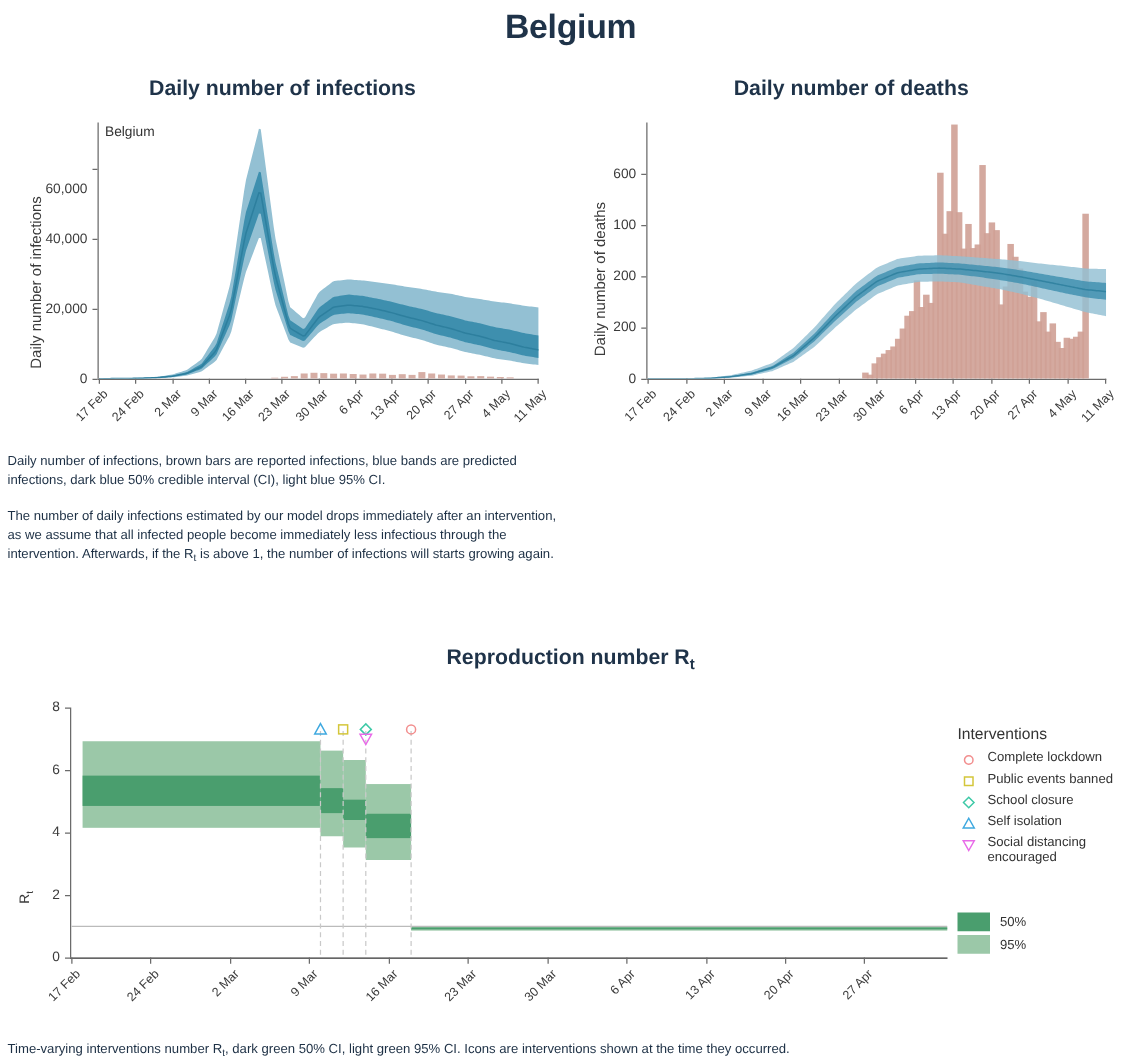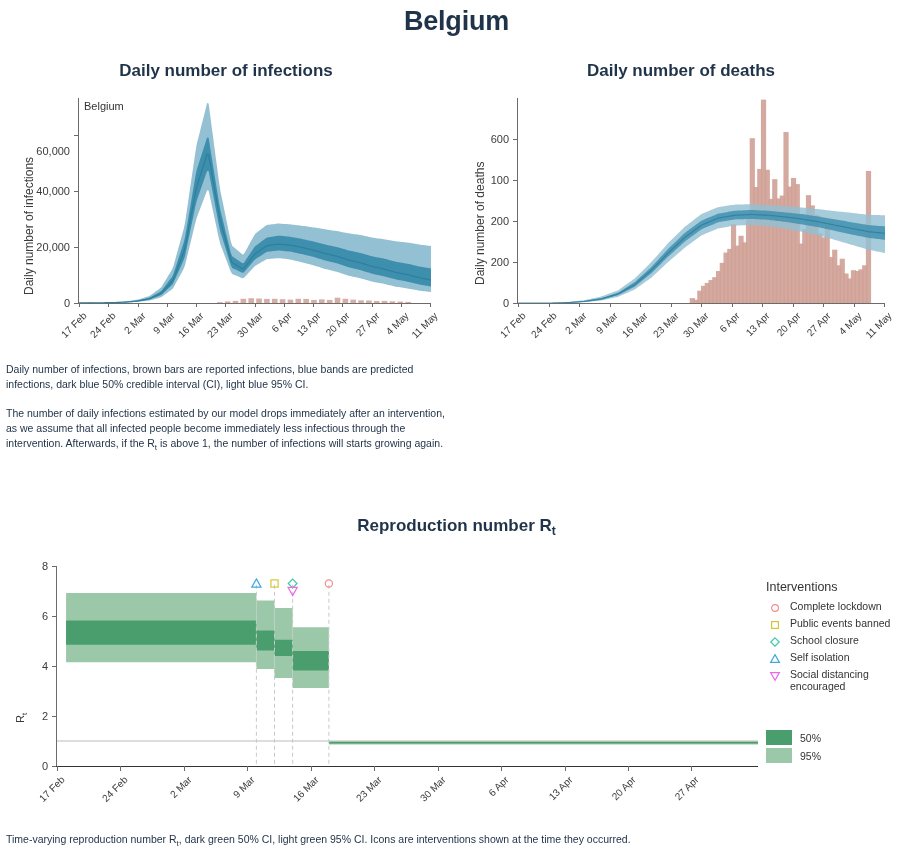--- a/index.html
+++ b/index.html
@@ -419,16 +419,16 @@
           <span class="swatch-label">50%</span>
         </div>
         <div class="swatch-row">
           <span class="swatch" style="background: rgb(155, 200, 168);"></span>
           <span class="swatch-label">95%</span>
         </div>
       </div>
   </div>
 
   <div class="caption" id="cap-rt">
-    <span>Time-varying reproduction number R</span><span class="cap-sub">t</span><span>, dark green 50% CI, light green 95% CI. Icons are interventions shown at the time they occurred.</span>
+    <span>Time-varying interventions number R</span><span class="cap-sub">t</span><span>, dark green 50% CI, light green 95% CI. Icons are interventions shown at the time they occurred.</span>
   </div>
 
 </div>
 
 </body></html>

